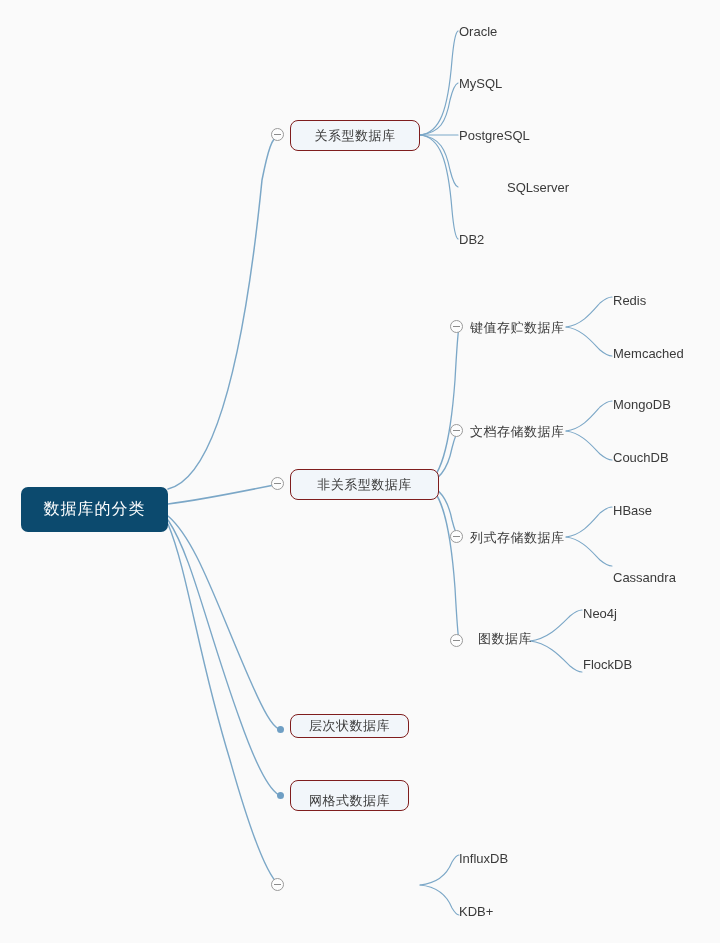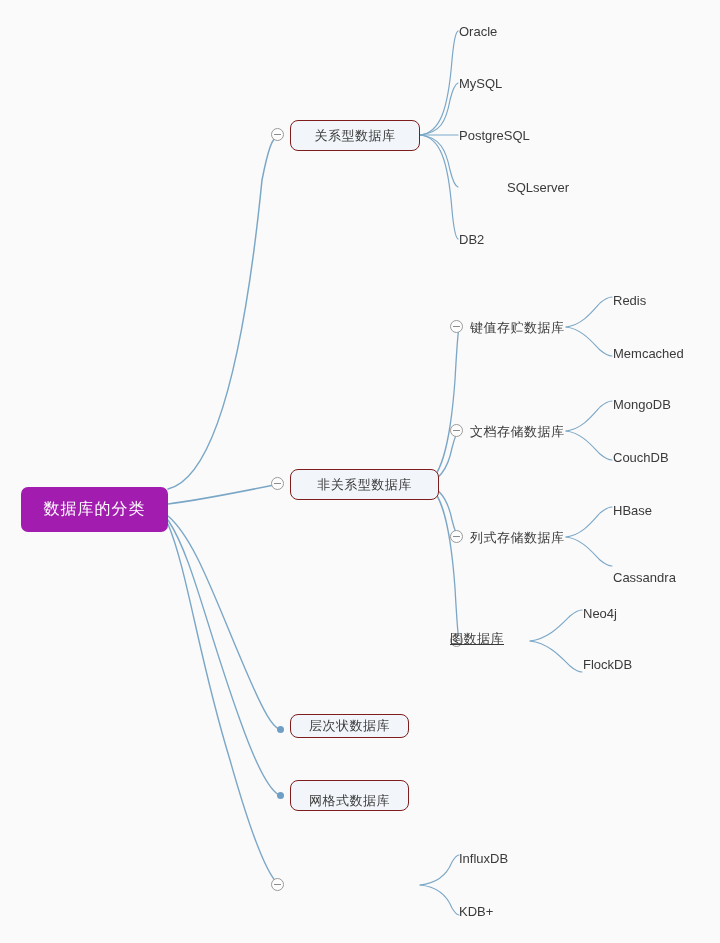--- a/index.html
+++ b/index.html
@@ -25,21 +25,21 @@
     height: 943px;
     pointer-events: none;
   }
 
   
   .root-node {
     position: absolute;
     display: flex;
     align-items: center;
     justify-content: center;
-    background: #a21caf;
+    background: #0c4a6e;
     color: #ffffff;
     border-radius: 7px;
     font-size: 16px;
     letter-spacing: 1px;
     white-space: nowrap;
     box-sizing: border-box;
   }
 
   
   .box-node {
@@ -197,21 +197,21 @@
     <span>列式存储数据库</span>
   </div>
   <div class="text-node" style="left:613px; top:504px;">
     <span>HBase</span>
   </div>
   <div class="text-node" style="left:613px; top:571px;">
     <span>Cassandra</span>
   </div>
 
   <div class="toggle" style="left:450px; top:634px;"></div>
-  <div class="text-node cn" style="left:450px; top:632px;text-decoration:underline;">
+  <div class="text-node cn" style="left:478px; top:632px;">
     <span>图数据库</span>
   </div>
   <div class="text-node" style="left:583px; top:607px;">
     <span>Neo4j</span>
   </div>
   <div class="text-node" style="left:583px; top:658px;">
     <span>FlockDB</span>
   </div>
 
   <div class="dot" style="left:277px; top:726px;"></div>

